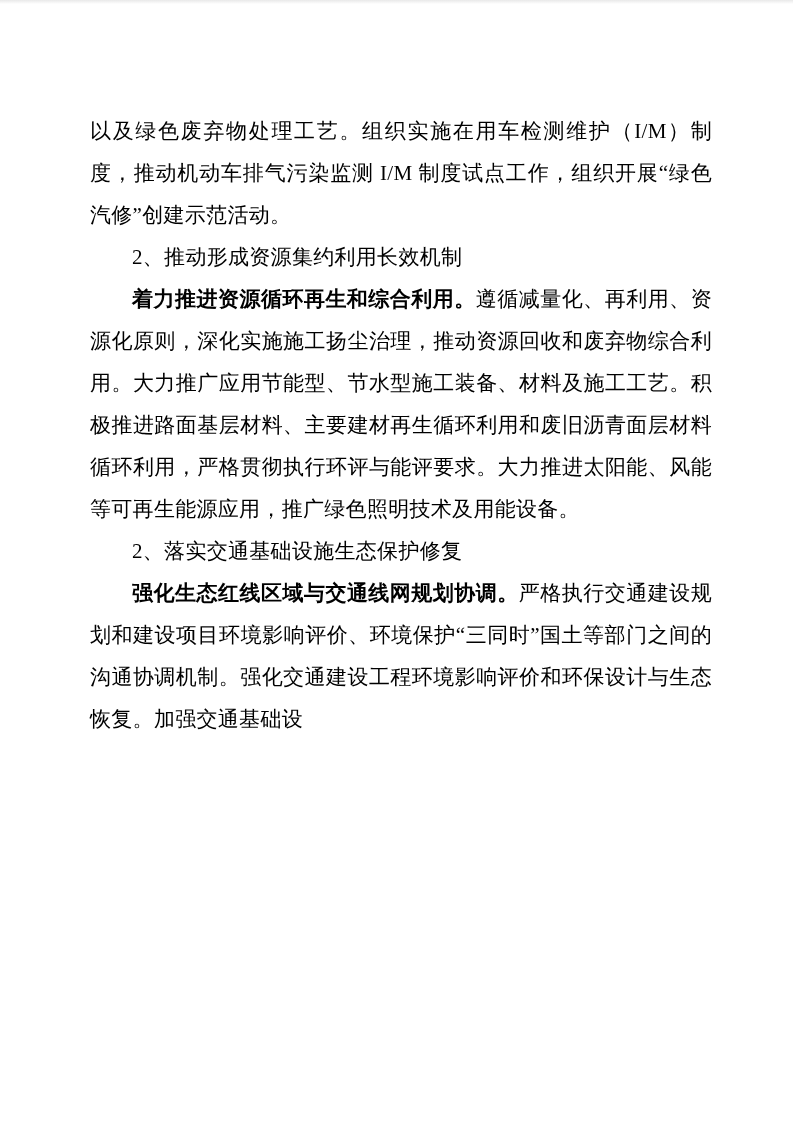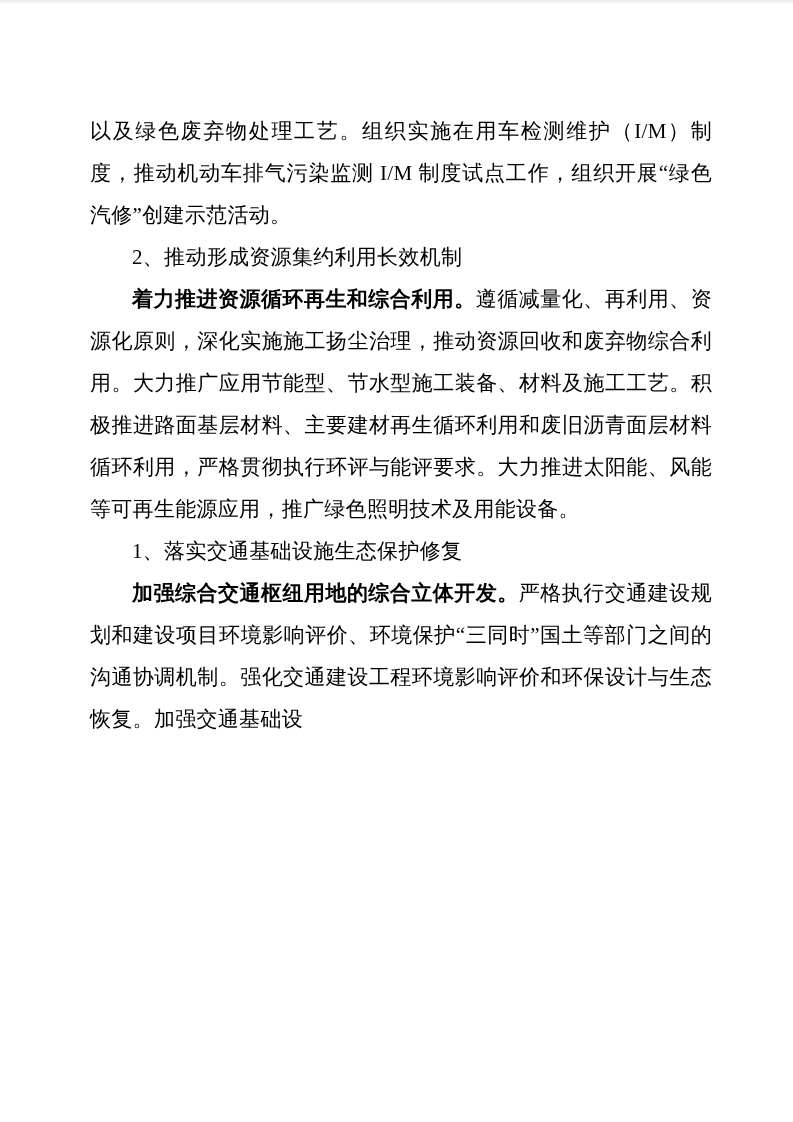--- a/index.html
+++ b/index.html
@@ -71,21 +71,21 @@
 
   <div class="content">
 
     <p class="para no-indent"><span>以及绿色废弃物处理工艺。组织实施在用车检测维护（I/M）制度，推动机动车排气污染监测 I/M 制度试点工作，组织开展“绿色汽修”创建示范活动。</span></p>
 
     <p class="heading"><span>2、推动形成资源集约利用长效机制</span></p>
 
 
     <p class="para"><span class="lead">着力推进资源循环再生和综合利用。</span><span>遵循减量化、再利用、资源化原则，深化实施施工扬尘治理，推动资源回收和废弃物综合利用。大力推广应用节能型、节水型施工装备、材料及施工工艺。积极推进路面基层材料、主要建材再生循环利用和废旧沥青面层材料循环利用，严格贯彻执行环评与能评要求。大力推进太阳能、风能等可再生能源应用，推广绿色照明技术及用能设备。</span></p>
 
-    <p class="heading"><span>1、落实交通基础设施生态保护修复</span></p>
+    <p class="heading"><span>2、落实交通基础设施生态保护修复</span></p>
 
 
-    <p class="para"><span class="lead">加强综合交通枢纽用地的综合立体开发。</span><span>严格执行交通建设规划和建设项目环境影响评价、环境保护“三同时”国土等部门之间的沟通协调机制。强化交通建设工程环境影响评价和环保设计与生态恢复。加强交通基础设</span></p>
+    <p class="para"><span class="lead">强化生态红线区域与交通线网规划协调。</span><span>严格执行交通建设规划和建设项目环境影响评价、环境保护“三同时”国土等部门之间的沟通协调机制。强化交通建设工程环境影响评价和环保设计与生态恢复。加强交通基础设</span></p>
 
   </div>
 
   <div class="footer"><span>69</span></div>
 </div>
 
 </body></html>

